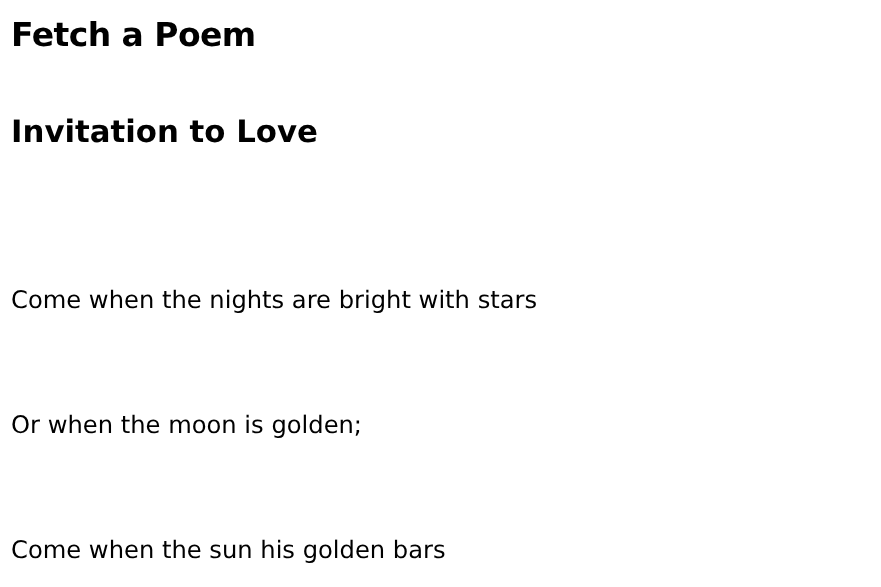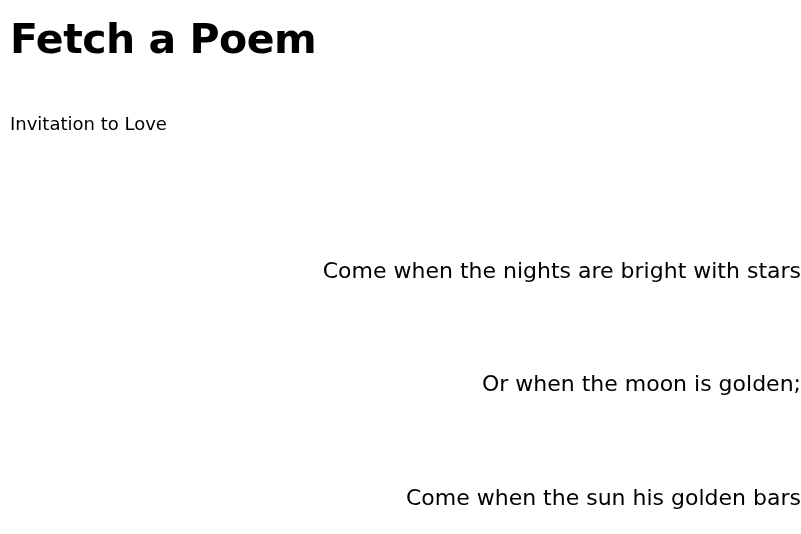--- a/index.html
+++ b/index.html
@@ -12,45 +12,44 @@
     height: 534px;
     overflow: hidden;
     font-family: "DejaVu Sans", "Liberation Sans", sans-serif;
     color: #000000;
   }
   .page {
     padding: 8px 0 0 10px;
     box-sizing: border-box;
   }
   .page-title {
-    font-size: 41px;
+    font-size: 30px;
     font-weight: bold;
     line-height: 1.25;
     letter-spacing: -0.5px;
     margin: 0 0 0 0;
     padding-top: 6px;
   }
   .poem-block {
     margin-top: 44px;
   }
   .poem-meta {
-    font-size: 18px;
+    font-size: 28px;
     line-height: 1.72;
-    font-weight: normal;
+    font-weight: bold;
   }
   .poem-body {
     margin-top: 36px;
     font-size: 22px;
     line-height: 1.72;
     font-weight: normal;
     white-space: pre-wrap;
   }
   .poem-line {
     display: block;
-    text-align: right;
   }
 </style>
 </head>
 <body>
 
 <div class="page">
   <h1 class="page-title">Fetch a Poem</h1>
 
   <div class="poem-block">
     <div class="poem-meta">

